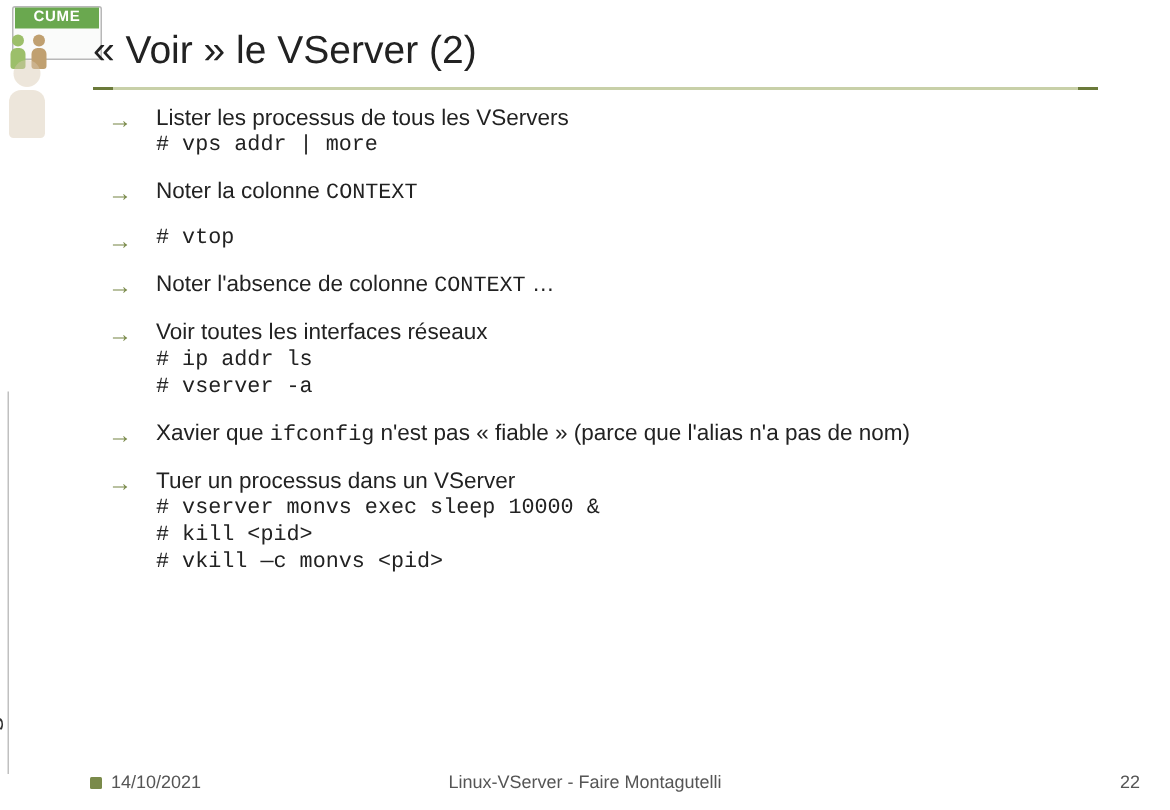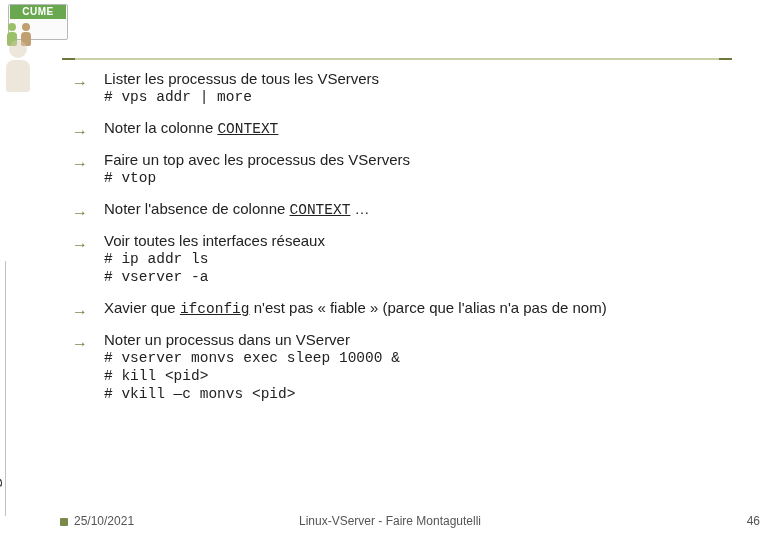--- a/index.html
+++ b/index.html
@@ -19,21 +19,21 @@
   .wm-person .body { width: 24px; height: 32px; border-radius: 8px 8px 3px 3px; background: #d9c9b0; margin-top: 2px; }
   .title { position: absolute; top: 18px; left: 62px; font-size: 26px; font-weight: 400; color: #222; }
   .title-rule { position: absolute; top: 58px; left: 62px; width: 670px; height: 2px; background: linear-gradient(to right, #6b7a3a 0%, #6b7a3a 2%, #c8d0a8 2%, #c8d0a8 98%, #6b7a3a 98%, #6b7a3a 100%); }
   .content { position: absolute; top: 70px; left: 76px; width: 680px; }
   ul.bullets { list-style: none; }
   ul.bullets > li { position: relative; padding-left: 28px; margin-bottom: 14px; font-size: 15px; color: #222; }
   ul.bullets > li::before { content: ""; position: absolute; left: 0; top: 5px; width: 16px; height: 10px; }
   ul.bullets > li .arrow { position: absolute; left: -4px; top: 2px; color: #7a8a4a; font-size: 16px; font-weight: bold; }
   .cmd-block { margin-top: 2px; font-family: "Courier New", monospace; font-size: 14.5px; color: #222; }
   .cmd-sub { margin-left: 0; }
-  .mono { font-family: "Courier New", monospace; font-size: 14.5px; text-decoration: underline; }
+  .mono { font-family: "Courier New", monospace; font-size: 14.5px; }
   .sidebar-label { position: absolute; left: 6px; bottom: 24px; transform: rotate(-90deg); transform-origin: left bottom; font-family: "Comic Sans MS", cursive; font-style: italic; font-size: 22px; color: #333; white-space: nowrap; border-bottom: 1px solid #c0c0c0; padding-bottom: 2px; letter-spacing: 0.5px; }
   .footer { position: absolute; bottom: 12px; left: 0; width: 780px; display: flex; align-items: center; font-size: 12px; color: #555; }
   .footer .date { margin-left: 60px; }
   .footer .center { position: absolute; left: 50%; transform: translateX(-50%); }
   .footer .pagenum { margin-left: auto; margin-right: 20px; }
   .footer-bullet { display: inline-block; width: 8px; height: 8px; background: #7a8a4a; border-radius: 1px; margin-right: 6px; vertical-align: middle; }
 </style>
 </head>
 <body>
 
@@ -53,39 +53,39 @@
     </div>
   </div>
 
   <div class="watermark">
     <div class="wm-person">
         <div class="head"></div>
         <div class="body"></div>
       </div>
   </div>
 
+  <div class="title">« Voir » le VServer (2)</div>
   <div class="title-rule"></div>
 
   <div class="content">
     <ul class="bullets">
 
       <li>
         <span class="arrow">→</span>
         <span>Lister les processus de tous les VServers</span>
         <div class="cmd-block"># vps addr | more</div>
       </li>
 
       <li>
         <span class="arrow">→</span>
         <span>Noter la colonne </span><span class="mono">CONTEXT</span><span></span>
       </li>
 
       <li>
         <span class="arrow">→</span>
-        <span>Faire un top avec les processus des VServers</span>
         <div class="cmd-block"># vtop</div>
       </li>
 
       <li>
         <span class="arrow">→</span>
         <span>Noter l'absence de colonne </span><span class="mono">CONTEXT</span><span> …</span>
       </li>
 
       <li>
         <span class="arrow">→</span>
@@ -94,30 +94,30 @@
         <div class="cmd-block cmd-sub"># vserver -a</div>
       </li>
 
       <li>
         <span class="arrow">→</span>
         <span>Xavier que </span><span class="mono">ifconfig</span><span> n'est pas « fiable » (parce que l'alias n'a pas de nom)</span>
       </li>
 
       <li>
         <span class="arrow">→</span>
-        <span>Noter un processus dans un VServer</span>
+        <span>Tuer un processus dans un VServer</span>
         <div class="cmd-block cmd-sub"># vserver monvs exec sleep 10000 &amp;</div>
         <div class="cmd-block cmd-sub"># kill &lt;pid&gt;</div>
         <div class="cmd-block cmd-sub"># vkill —c monvs &lt;pid&gt;</div>
       </li>
 
     </ul>
   </div>
 
   <div class="sidebar-label">Stage CUME Virtualisation</div>
 
   <div class="footer">
-    <span class="date"><span class="footer-bullet"></span><span>25/10/2021</span></span>
+    <span class="date"><span class="footer-bullet"></span><span>14/10/2021</span></span>
     <span class="center">Linux-VServer - Faire Montagutelli</span>
-    <span class="pagenum">46</span>
+    <span class="pagenum">22</span>
   </div>
 
 </div>
 
 </body></html>

